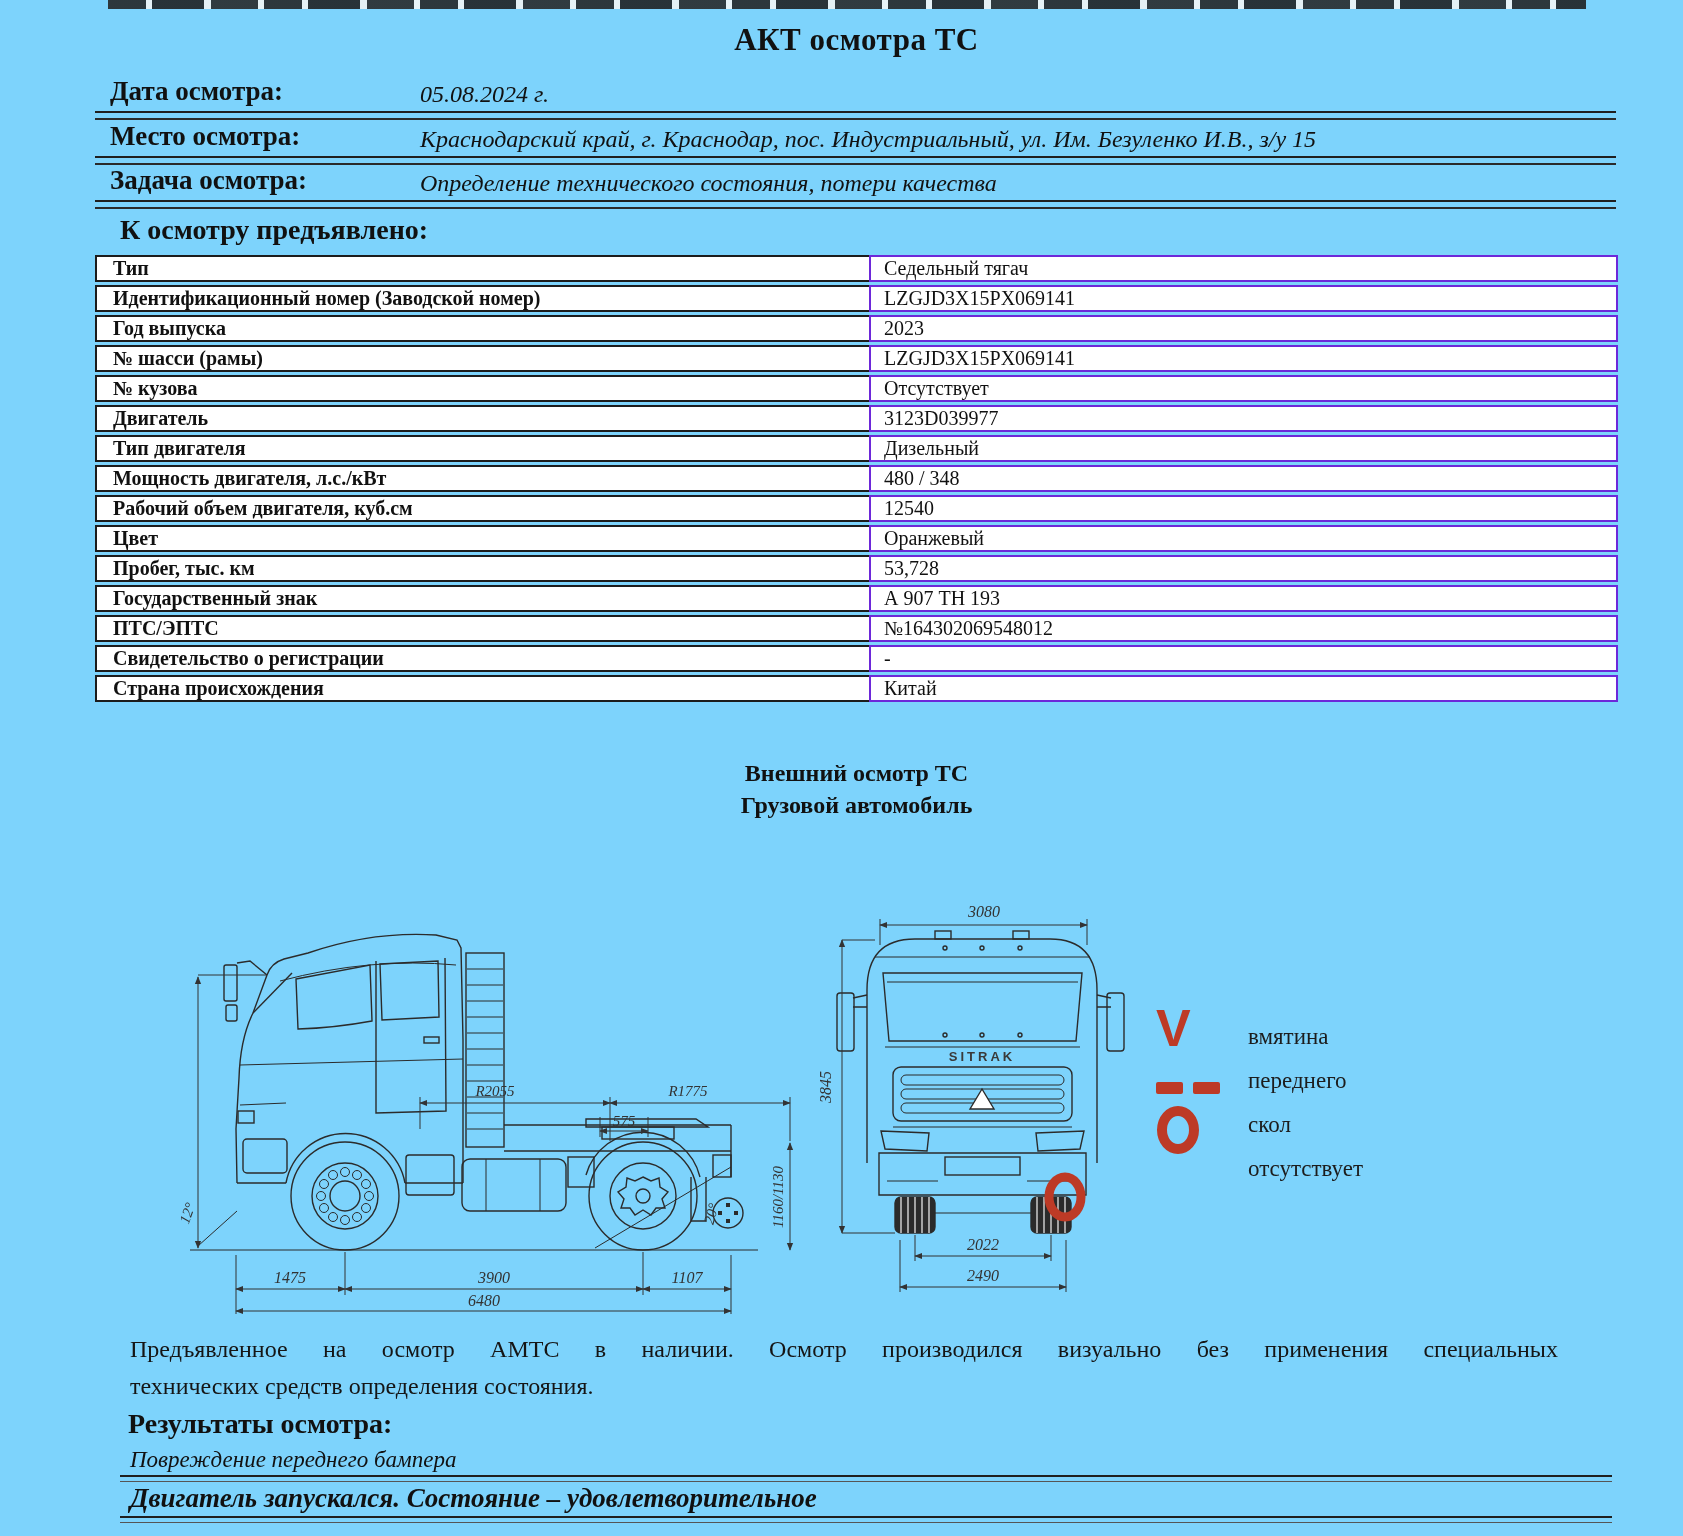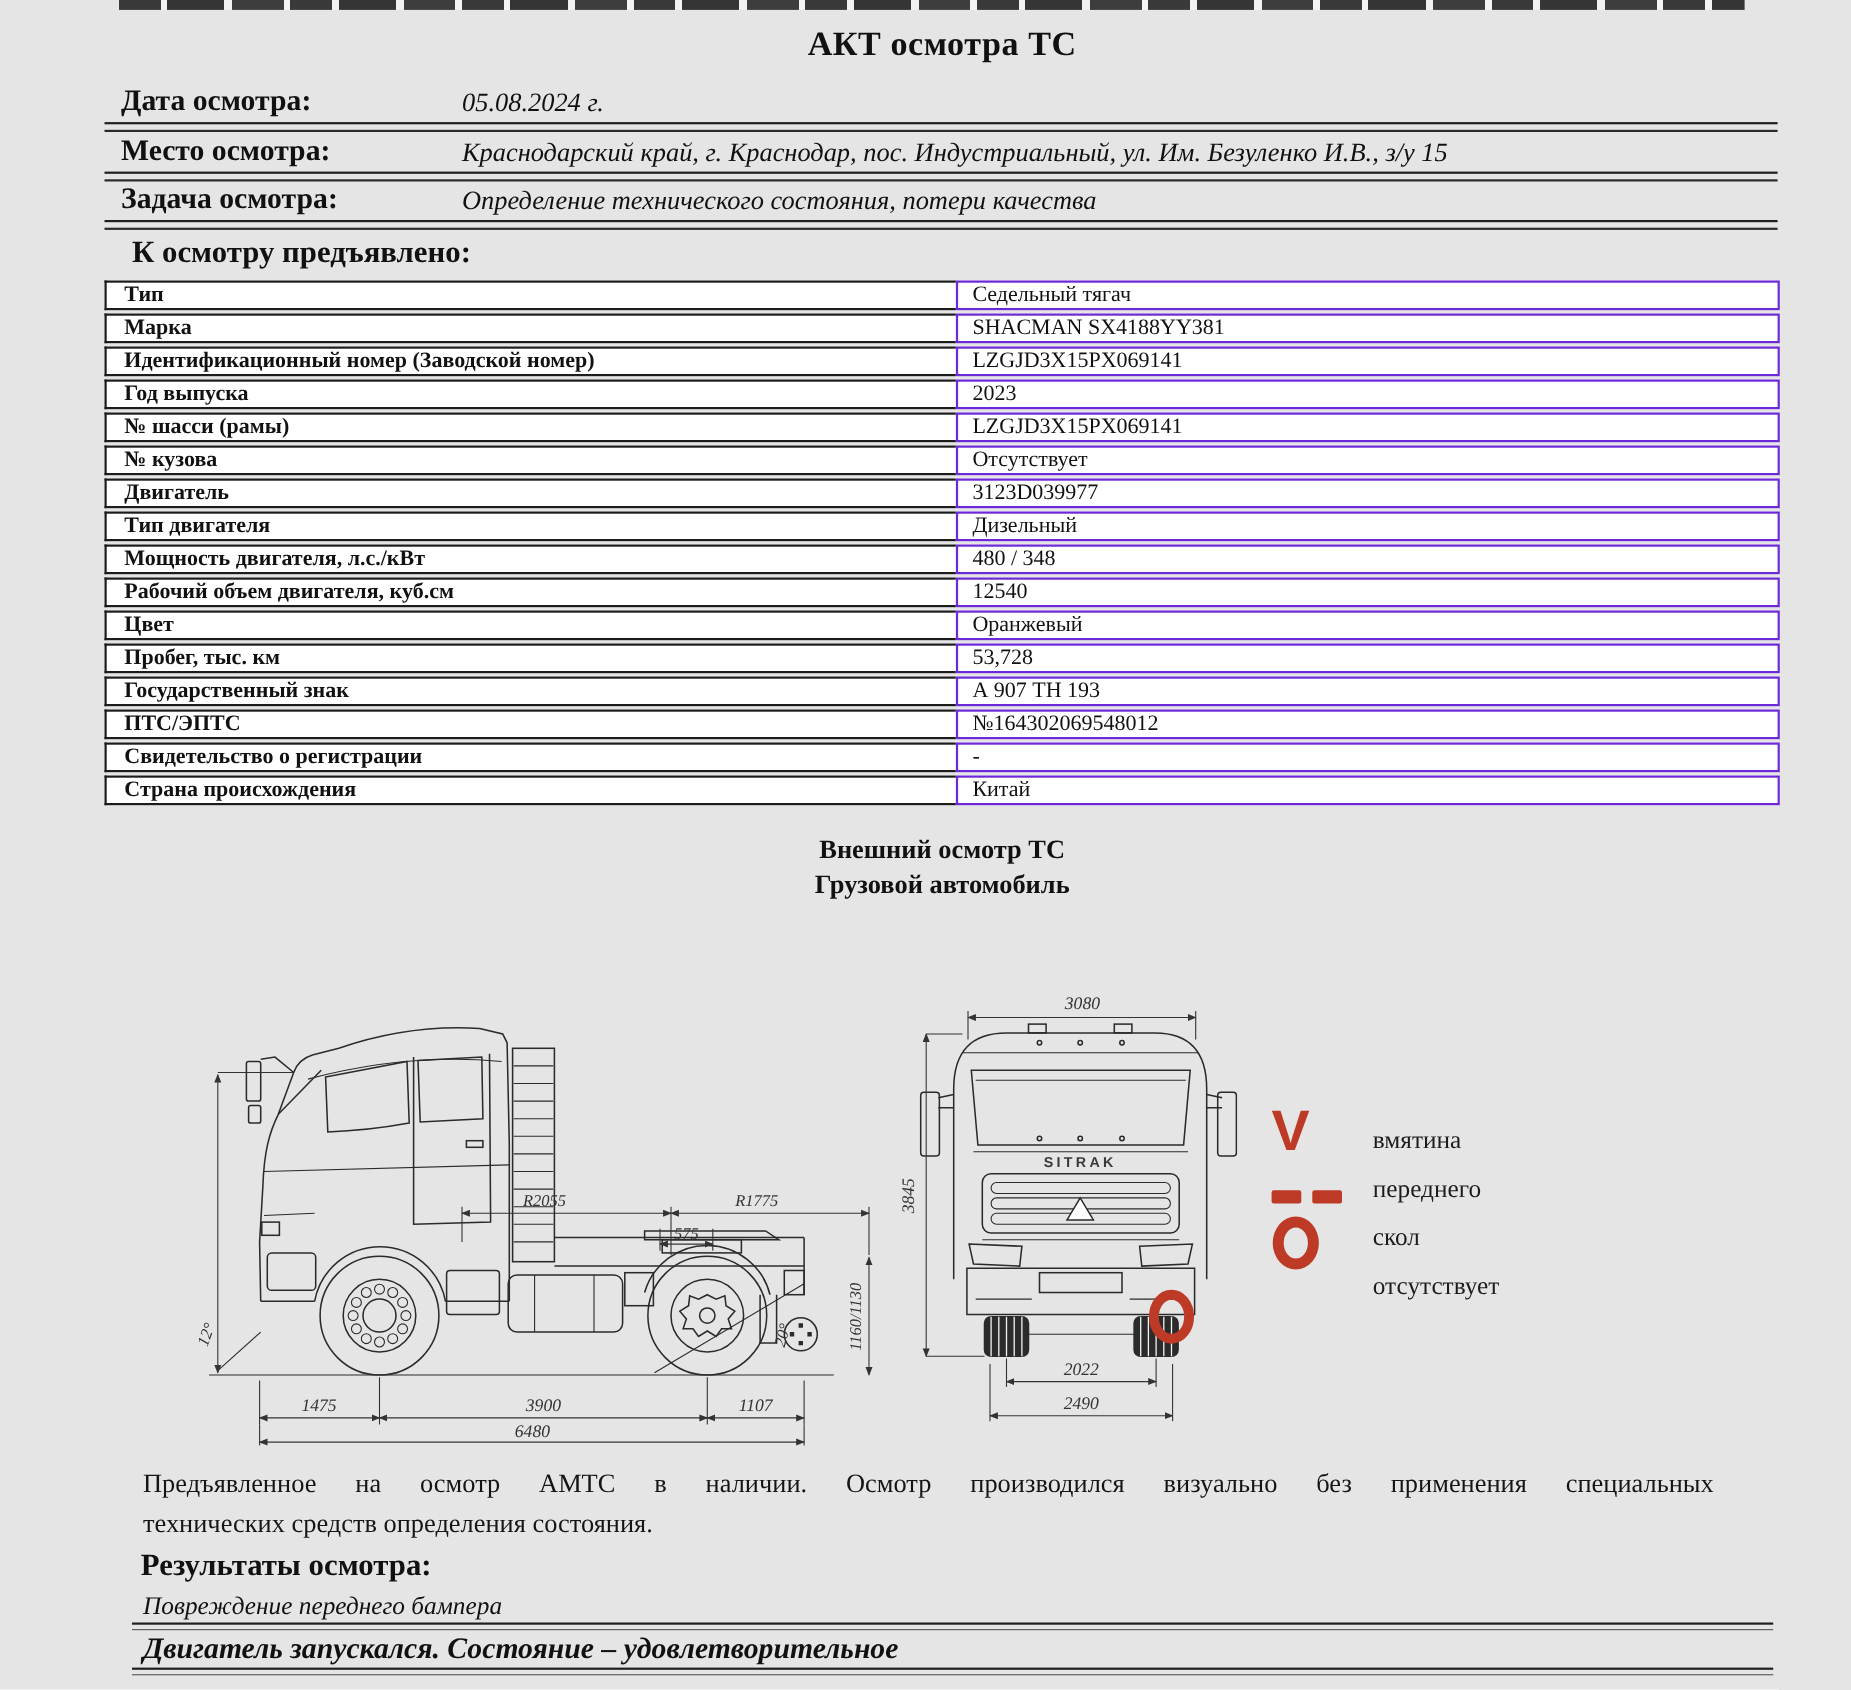--- a/index.html
+++ b/index.html
@@ -1,16 +1,16 @@
 <!DOCTYPE html>
 <html><head>
 <meta charset="utf-8">
 <style>
   html,body{margin:0;padding:0;background:#ffffff;}
-  .page{position:relative;width:1683px;height:1536px;background:#e5e5e5;overflow:hidden;
+  .page{position:relative;width:1683px;height:1536px;background:#7dd3fc;overflow:hidden;
         font-family:"Liberation Serif", serif;color:#111;}
   
   .top-strip{position:absolute;left:108px;top:0;width:1478px;height:9px;opacity:.88;
     background:repeating-linear-gradient(90deg,#222 0 38px,#f4f6f5 38px 44px,#1d1d1d 44px 96px,#f2f4f3 96px 103px,#262626 103px 150px,#f5f7f6 150px 156px);}
   .title{position:absolute;left:95px;top:22px;width:1523px;text-align:center;
          font-size:31px;font-weight:bold;letter-spacing:.5px;}
   .meta-label{position:absolute;left:110px;font-size:27px;font-weight:bold;}
   .meta-value{position:absolute;left:420px;font-size:24px;font-style:italic;}
   .dline{position:absolute;left:95px;width:1521px;height:5px;
          border-top:2px solid #1f1f1f;border-bottom:2px solid #2a2a2a;}
@@ -63,24 +63,20 @@
 
   <div class="sec-head" style="left:120px;top:214px">К осмотру предъявлено:</div>
 
   <table class="veh">
     <tbody>
         <tr>
           <td class="tl">Тип</td>
           <td class="tv">Седельный тягач</td>
         </tr>
         <tr>
-          <td class="tl">Марка</td>
-          <td class="tv">SHACMAN SX4188YY381</td>
-        </tr>
-        <tr>
           <td class="tl">Идентификационный номер (Заводской номер)</td>
           <td class="tv">LZGJD3X15PX069141</td>
         </tr>
         <tr>
           <td class="tl">Год выпуска</td>
           <td class="tv">2023</td>
         </tr>
         <tr>
           <td class="tl">№ шасси (рамы)</td>
           <td class="tv">LZGJD3X15PX069141</td>

